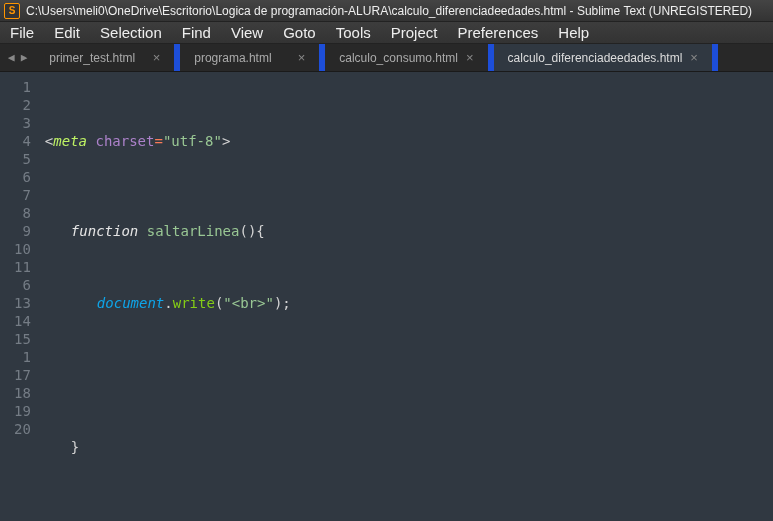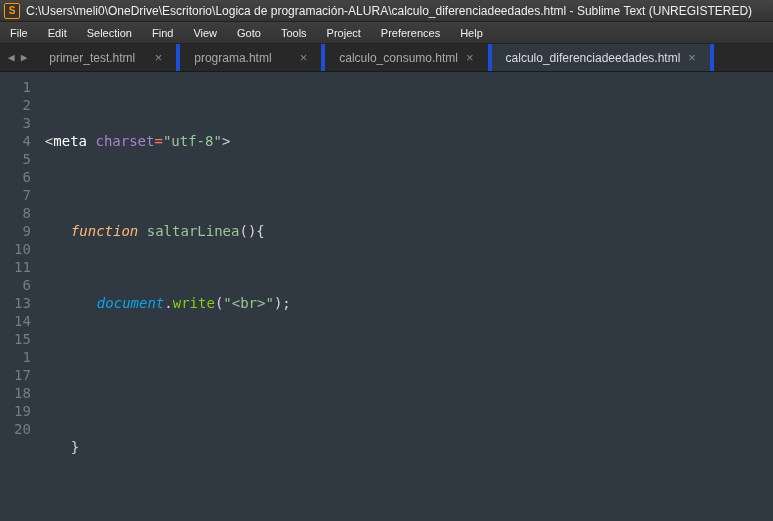--- a/index.html
+++ b/index.html
@@ -38,21 +38,21 @@
     color: #ff9500;
     margin-right: 6px;
   }
   .menubar {
     background: #3a3a3a;
     background: linear-gradient(#3d3d3d, #333);
     height: 22px;
     display: flex;
     align-items: center;
     font-family: "Segoe UI", sans-serif;
-    font-size: 11px;
+    font-size: 15px;
     color: #eee;
     border-bottom: 1px solid #222;
   }
   .menubar .item {
     padding: 3px 10px;
     cursor: pointer;
   }
   .tabbar {
     background: #282828;
     height: 28px;
@@ -72,21 +72,21 @@
     display: flex;
     align-items: center;
     padding: 0 14px;
     font-family: "Segoe UI", sans-serif;
     font-size: 12px;
     color: #aaa;
     position: relative;
     min-width: 145px;
     cursor: pointer;
     background: #282828;
-    border-right: 4px solid #1d4ed8;
+    border-right: 6px solid #1d4ed8;
   }
   .tab.active {
     background: #303841;
     color: #ddd;
     text-align: right;
   }
   .tab .tabtitle { flex: 1; overflow: hidden; text-overflow: ellipsis; white-space: nowrap; }
   .tab .close {
     color: #888;
     font-size: 13px;
@@ -115,25 +115,25 @@
     padding: 6px 0 6px 4px;
     font-family: Consolas, monospace;
     color: #d4d4d4;
     white-space: pre;
     position: relative;
   }
   .codeline { height: 18px; }
   
   .punct { color: #d4d4d4; }
   .tagbr { color: #d4d4d4; }
-  .tagname-html { color: #ffffff; }
+  .tagname-html { color: #bef264; font-style: italic; }
   .attrname { color: #ad82cb; }
   .attrop { color: #f97b58; }
   .string { color: #99c794; }
-  .storage { color: #fdba74; font-style: italic; }
+  .storage { color: #e5e5e5; font-style: italic; }
   .fname { color: #99c794; }
   .obj { color: #0ea5e9; font-style: italic; }
   .method { color: #84cc16; }
   .ws { display: inline-block; }
   .w1 { width: 26px; }
   .w2 { width: 52px; }
 </style>
 </head>
 <body>
 

